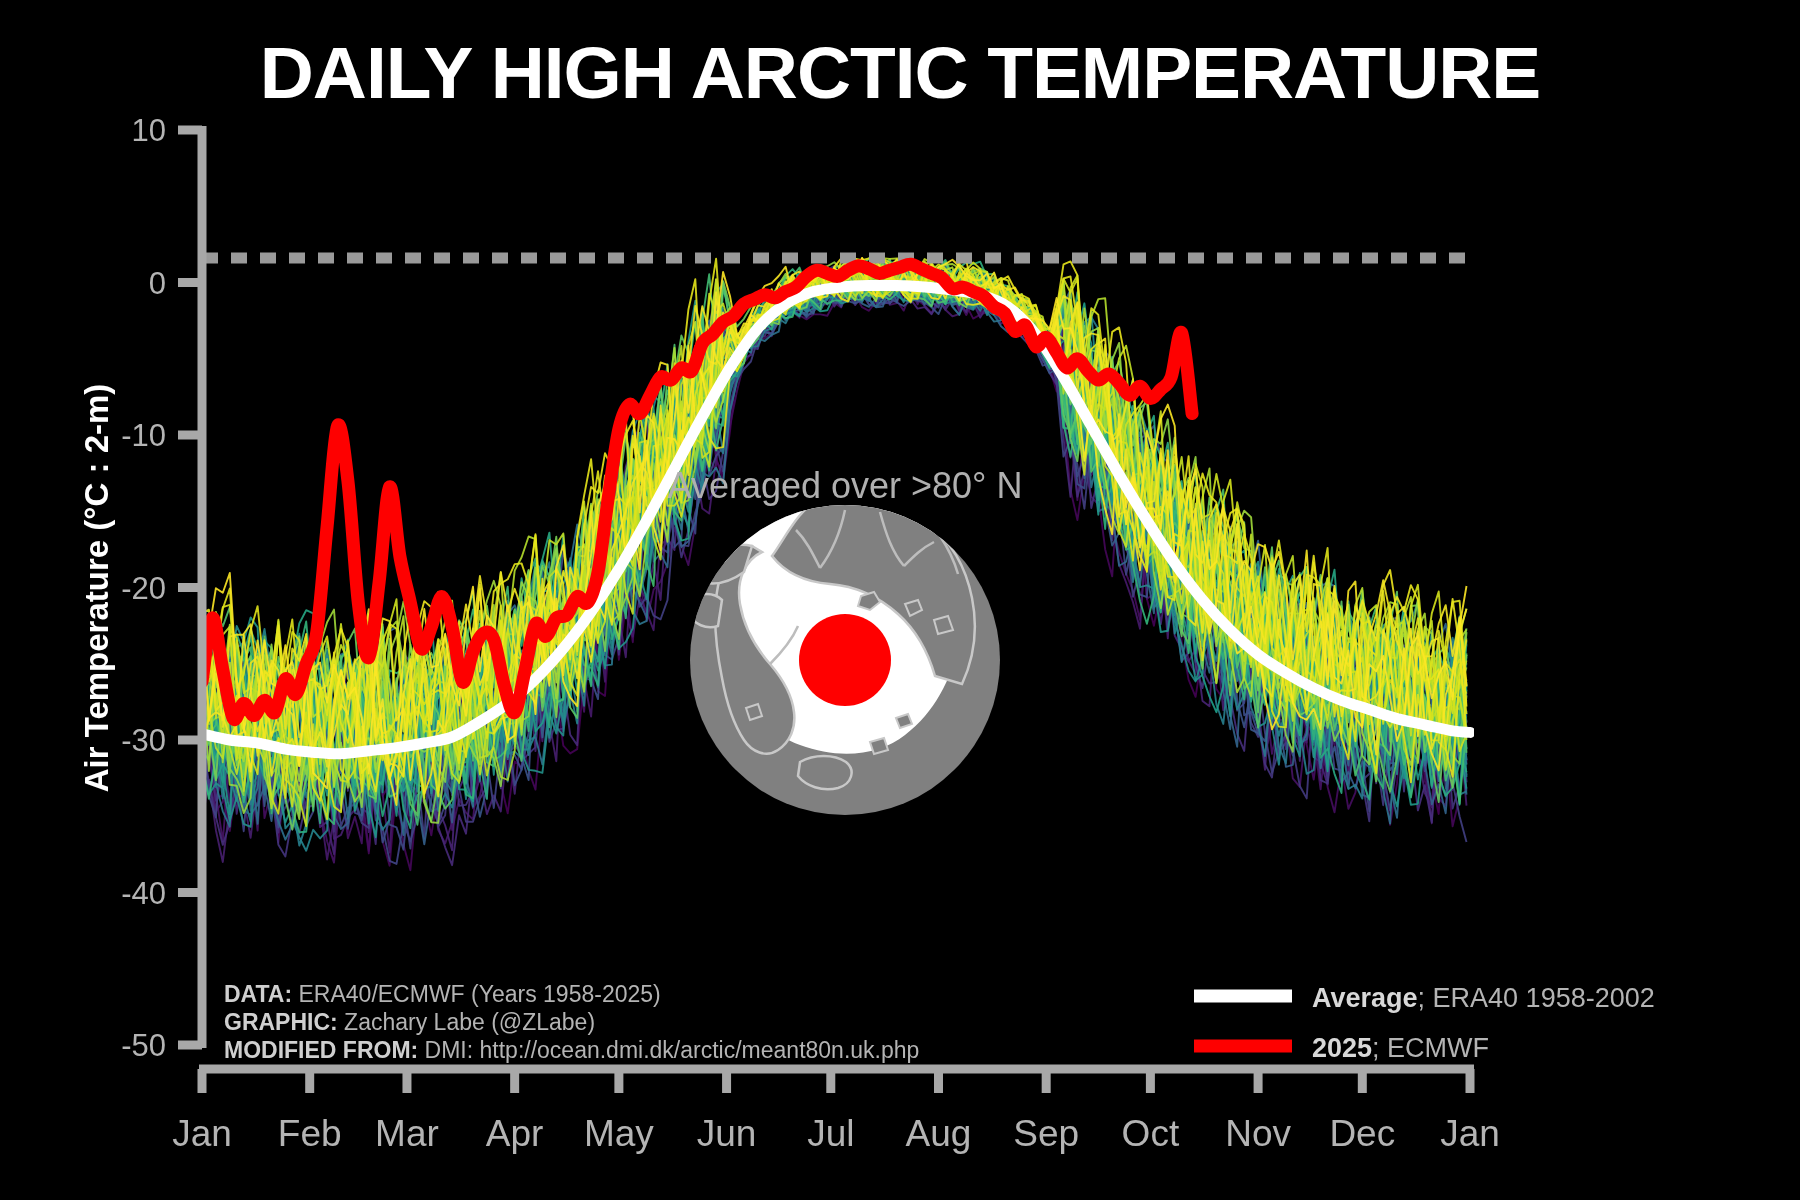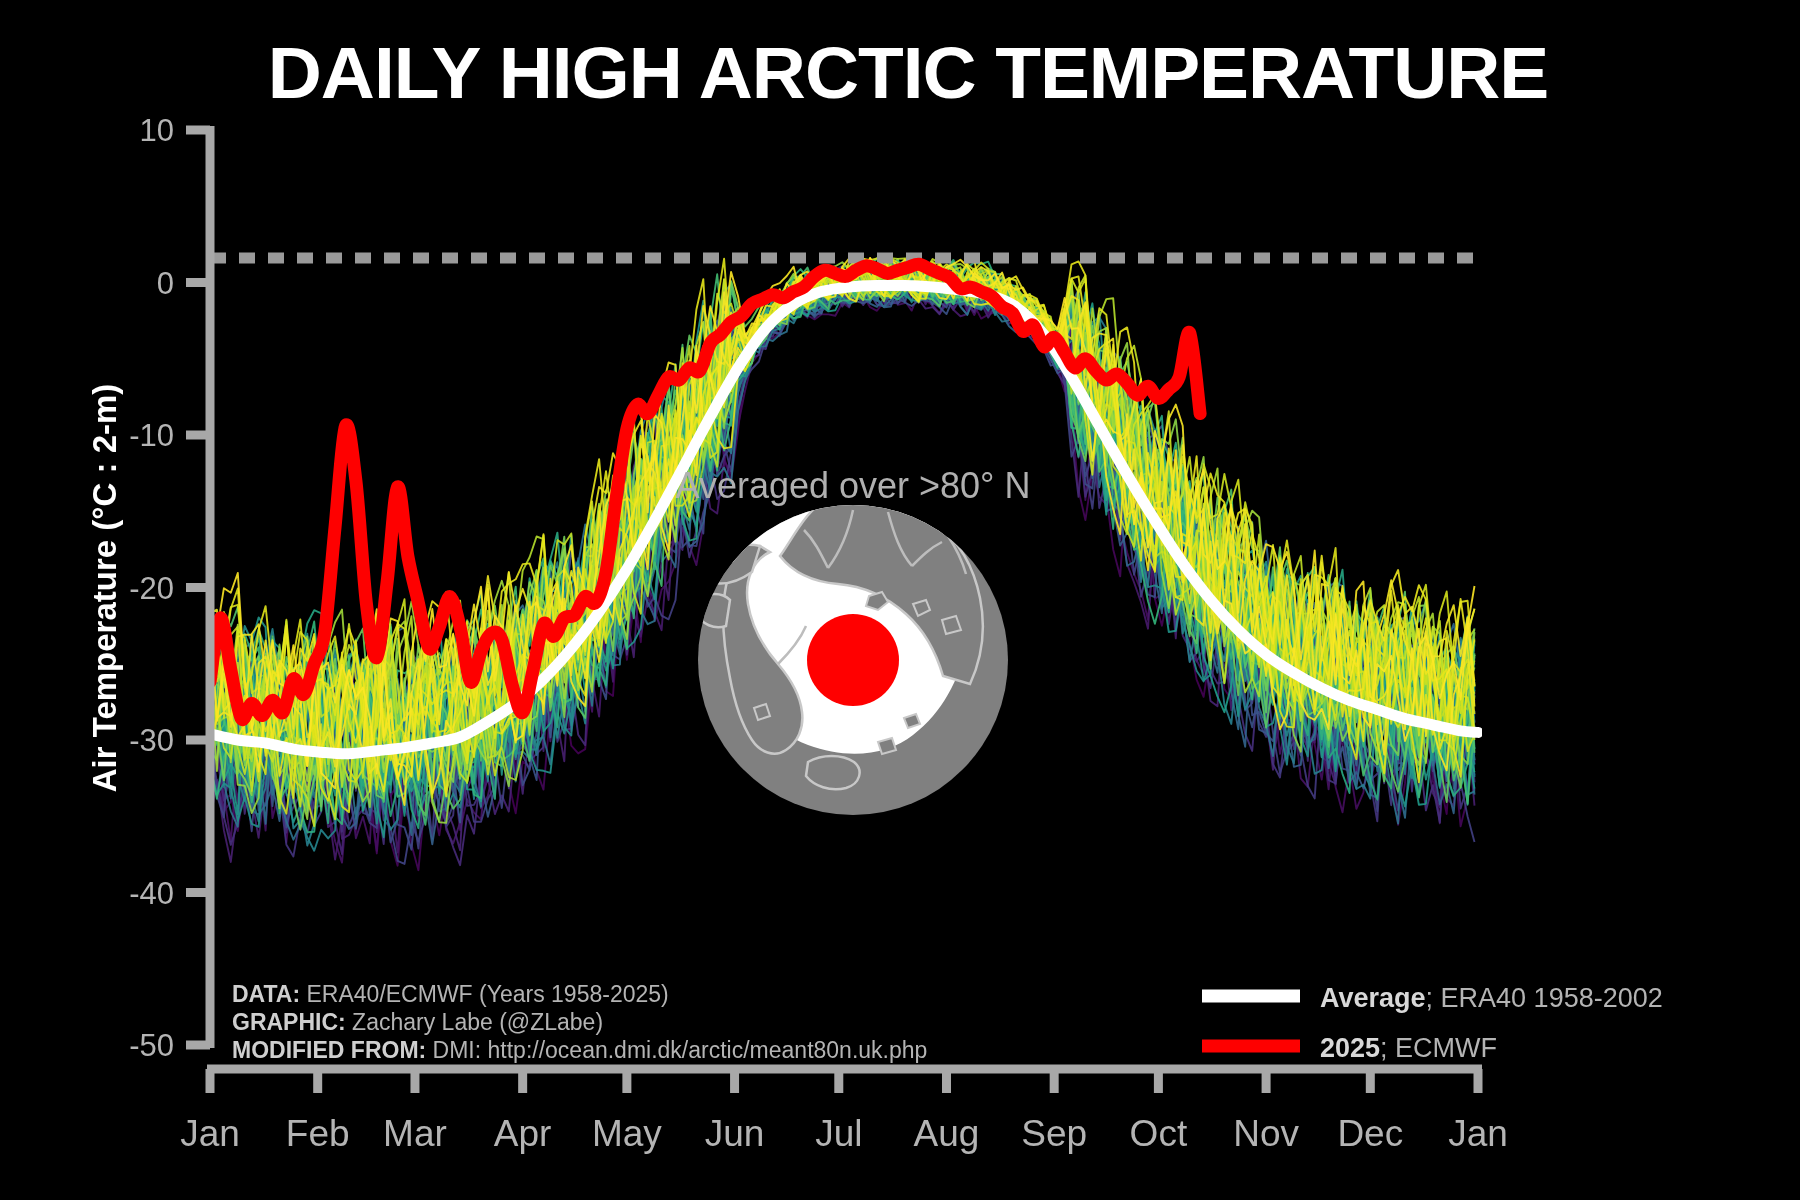--- a/index.html
+++ b/index.html
@@ -1,18 +1,18 @@
 <!DOCTYPE html>
 <html><head>
 <meta charset="utf-8">
 <style>
   html,body{margin:0;padding:0;background:#000;}
   body{width:1800px;height:1200px;position:relative;overflow:hidden;
        font-family:"Liberation Sans",sans-serif;}
-  #root{position:absolute;inset:0;margin-left:8px;}
+  #root{position:absolute;inset:0;}
   .title{position:absolute;left:0;top:32px;width:1800px;text-align:center;
     color:#fff;font-size:72px;font-weight:bold;letter-spacing:-1px;
     font-family:"Liberation Sans",sans-serif;
     transform:scaleX(1.04);transform-origin:center top;}
   svg{position:absolute;left:0;top:0;}
   .tick-lbl{fill:#b4b4b4;font-size:31px;font-family:"Liberation Sans",sans-serif;}
   .xtick-lbl{fill:#b4b4b4;font-size:37px;font-family:"Liberation Sans",sans-serif;}
   .ylabel{fill:#fff;font-size:33px;font-weight:bold;font-family:"Liberation Sans",sans-serif;}
   .annot{fill:#b0b0b0;font-size:36px;font-family:"Liberation Sans",sans-serif;}
   .cred{fill:#b4b4b4;font-size:23px;font-family:"Liberation Sans",sans-serif;}

